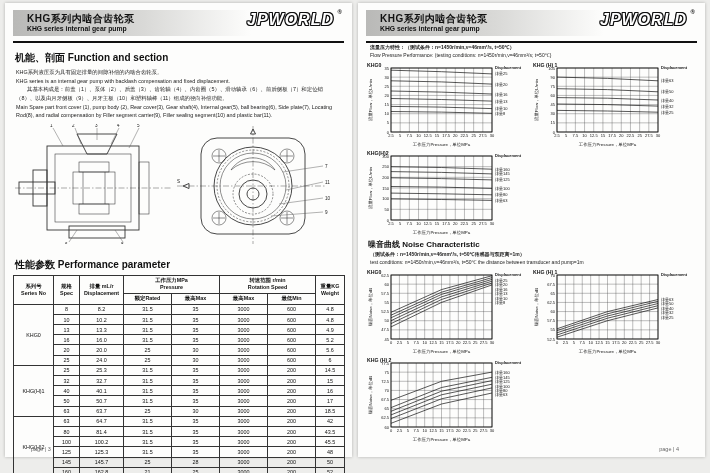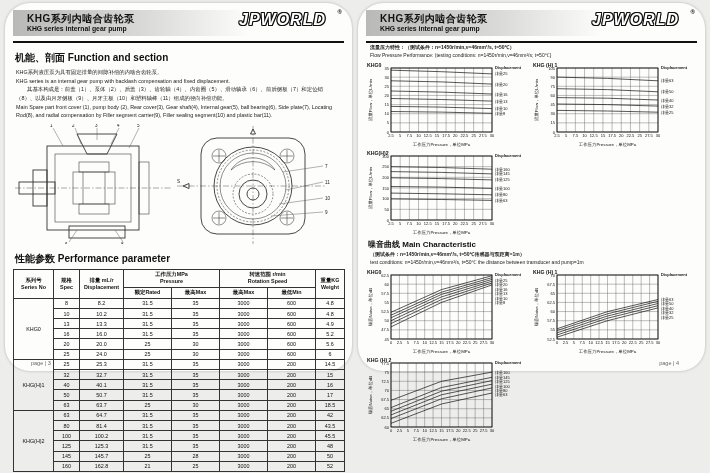--- a/index.html
+++ b/index.html
@@ -1,26 +1,26 @@
 <!DOCTYPE html>
 <html><head>
 <meta charset="utf-8">
 <style>
   html,body{margin:0;padding:0;}
   body{width:710px;height:473px;background:#e6e6e4;font-family:"Liberation Sans",sans-serif;color:#111;}
   .sheet{position:relative;width:710px;height:473px;background:#ededeb;overflow:hidden;}
-  .page{position:absolute;top:3px;width:347px;height:368px;background:#fdfdfc;box-shadow:0 0 3px rgba(0,0,0,.25);border-radius:25px;}
+  .page{position:absolute;top:3px;width:347px;height:454px;background:#fdfdfc;box-shadow:0 0 3px rgba(0,0,0,.25);}
   .page-left{left:5px;}
   .page-right{left:358px;}
   
   .page-head{position:relative;margin:6px 8px 0 8px;height:32px;border-bottom:2.5px solid #111;}
   .band{position:absolute;left:0;top:1px;width:72%;height:26px;background:linear-gradient(90deg,#b9b9b7 0%,#d9d9d7 55%,rgba(255,255,255,0) 100%);}
   .title-zh{position:absolute;left:14px;top:3px;font-size:10px;font-weight:bold;letter-spacing:.5px;}
   .title-en{position:absolute;left:14px;top:16px;font-size:6.8px;font-weight:bold;}
-  .logo{position:absolute;right:18px;top:2px;font-size:16px;font-weight:bold;font-style:italic;letter-spacing:1px;color:#fff;
+  .logo{position:absolute;right:10px;top:2px;font-size:16px;font-weight:bold;font-style:italic;letter-spacing:1px;color:#fff;
         text-shadow:-1px 0 #111,0 -1px #111,1px 0 #111,0 1px #111,-1px -1px #111,1px 1px #111,-1px 1px #111,1px -1px #111;}
   .reg{position:absolute;right:2px;top:0;font-size:6px;color:#111;font-weight:bold;}
   .sec-head{margin:8px 10px 3px 10px;font-size:10px;font-weight:bold;}
   .para{margin:0 11px;font-size:5.4px;line-height:1.6;color:#222;}
   .para .indent{text-indent:11px;}
   .drawing-wrap{margin:4px 6px 0 6px;}
   
   .tbl-wrap{margin:2px 8px 0 8px;}
   table.perf{width:100%;border-collapse:collapse;table-layout:fixed;font-size:5.4px;}
   table.perf th,table.perf td{border:1px solid #333;text-align:center;padding:1.6px 0;font-weight:normal;}
@@ -139,21 +139,21 @@
           <line class="ld" x1="88" y1="74" x2="132" y2="68"></line>
           <line class="ld" x1="80" y1="86" x2="132" y2="82"></line>
           <text x="134" y="38">7</text>
           <text x="134" y="54">11</text>
           <text x="134" y="70">10</text>
           <text x="134" y="84">9</text>
         </g>
       </svg>
     </div>
 
-    <div class="sec-head" style="margin-top:4px">性能参数 Performance parameter</div>
+    <div class="sec-head" style="margin-top:10px">性能参数 Performance parameter</div>
 
     <div class="tbl-wrap">
       <table class="perf">
         <colgroup>
           <col style="width:40px">
             <col style="width:26px">
             <col style="width:44px">
             <col style="width:48px">
           <col style="width:48px">
             <col style="width:48px">
@@ -531,21 +531,21 @@
             <text class="tk" x="129" y="32.4">排量125</text>
             <text class="tk" x="129" y="40.9">排量100</text>
             <text class="tk" x="129" y="47.3">排量80</text>
             <text class="tk" x="129" y="52.9">排量63</text>
             <text class="al" x="75.5" y="84.5" text-anchor="middle">工作压力Pressure，单位MPa</text>
             <text class="al" transform="translate(6,39) rotate(-90)" text-anchor="middle">流量Flow，单位L/min</text>
             <text class="ct" x="1" y="6">KHG(H)2</text>
           </svg></div>
     </div>
 
-    <div class="noise-head">噪音曲线 Main Characteristic</div>
+    <div class="noise-head">噪音曲线 Noise Characteristic</div>
     <div class="cond">
       <div class="cond-zh">（测试条件：n=1450r/min,ν=46mm²/s, t=50℃传感器与泵距离=1m）</div>
       <div>test conditions: n=1450r/min,ν=46mm²/s, t=50℃ the distance between transducer and pump=1m</div>
     </div>
 
     <div class="chart-row">
       <div class="chart"><svg width="166" height="86" viewBox="0 0 166 86">
             <line class="g" x1="25" y1="7" x2="25" y2="71"></line>
             <text class="tk" x="25" y="76" text-anchor="middle">0</text>
             <line class="g" x1="33.416666666666664" y1="7" x2="33.416666666666664" y2="71"></line>

